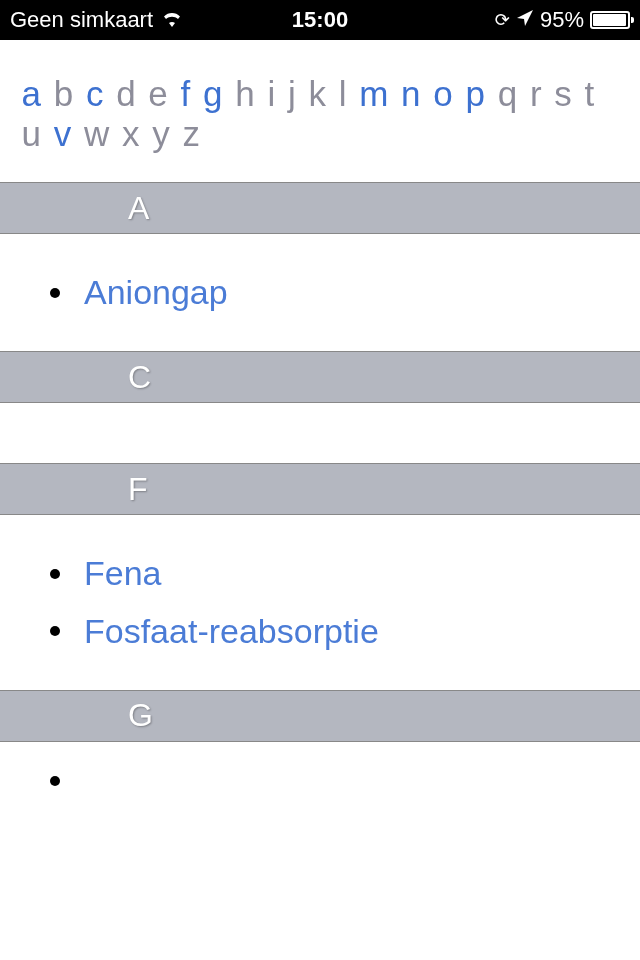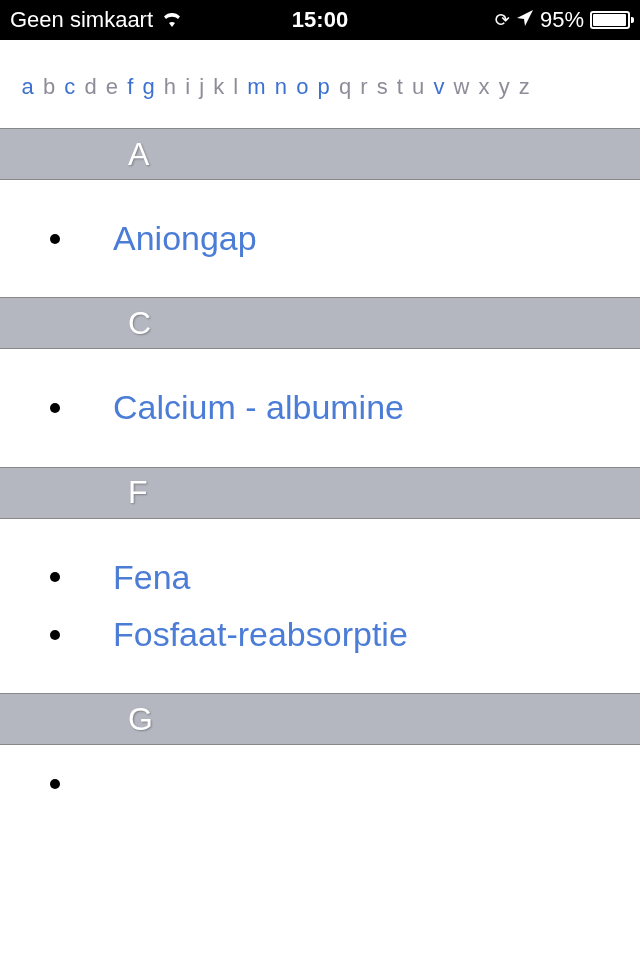--- a/index.html
+++ b/index.html
@@ -48,21 +48,21 @@
     position: absolute;
     left: 1px; top: 1px; bottom: 1px;
     width: 92%;
     background: #fff;
     border-radius: 1px;
   }
 
   .alpha-nav {
     padding: 34px 28px 28px 20px;
     text-align: left;
-    font-size: 22px;
+    font-size: 35px;
     letter-spacing: 0;
   }
   .alpha-nav span {
     display: inline;
     color: #8d8d9a;
     padding: 0 1.5px;
   }
   .alpha-nav span.active { color: #3d71d0; }
 
   .section-header {
@@ -94,21 +94,20 @@
     width: 10px;
     height: 10px;
     background: #000;
     border-radius: 50%;
     margin-right: 24px;
     flex-shrink: 0;
   }
   .item-link {
     color: #4b7cd6;
     font-weight: 400;
-    margin-left: 29px;
   }
 </style>
 </head>
 <body>
 
 <div class="status-bar">
   <div class="status-left">
     <span>Geen simkaart</span>
     <span class="wifi-icon">
       <svg width="22" height="16" viewBox="0 0 22 16">
@@ -136,24 +135,20 @@
 <div id="sections">
     <div class="section-header">A</div>
     <ul class="item-list">
       <li>
         <span class="bullet"></span>
         <span class="item-link">Aniongap</span>
       </li>
     </ul>
     <div class="section-header">C</div>
     <ul class="item-list">
-      <li>
-        <span class="bullet"></span>
-        <span class="item-link">Calcium - albumine</span>
-      </li>
     </ul>
     <div class="section-header">F</div>
     <ul class="item-list">
       <li>
         <span class="bullet"></span>
         <span class="item-link">Fena</span>
       </li>
       <li>
         <span class="bullet"></span>
         <span class="item-link">Fosfaat-reabsorptie</span>

